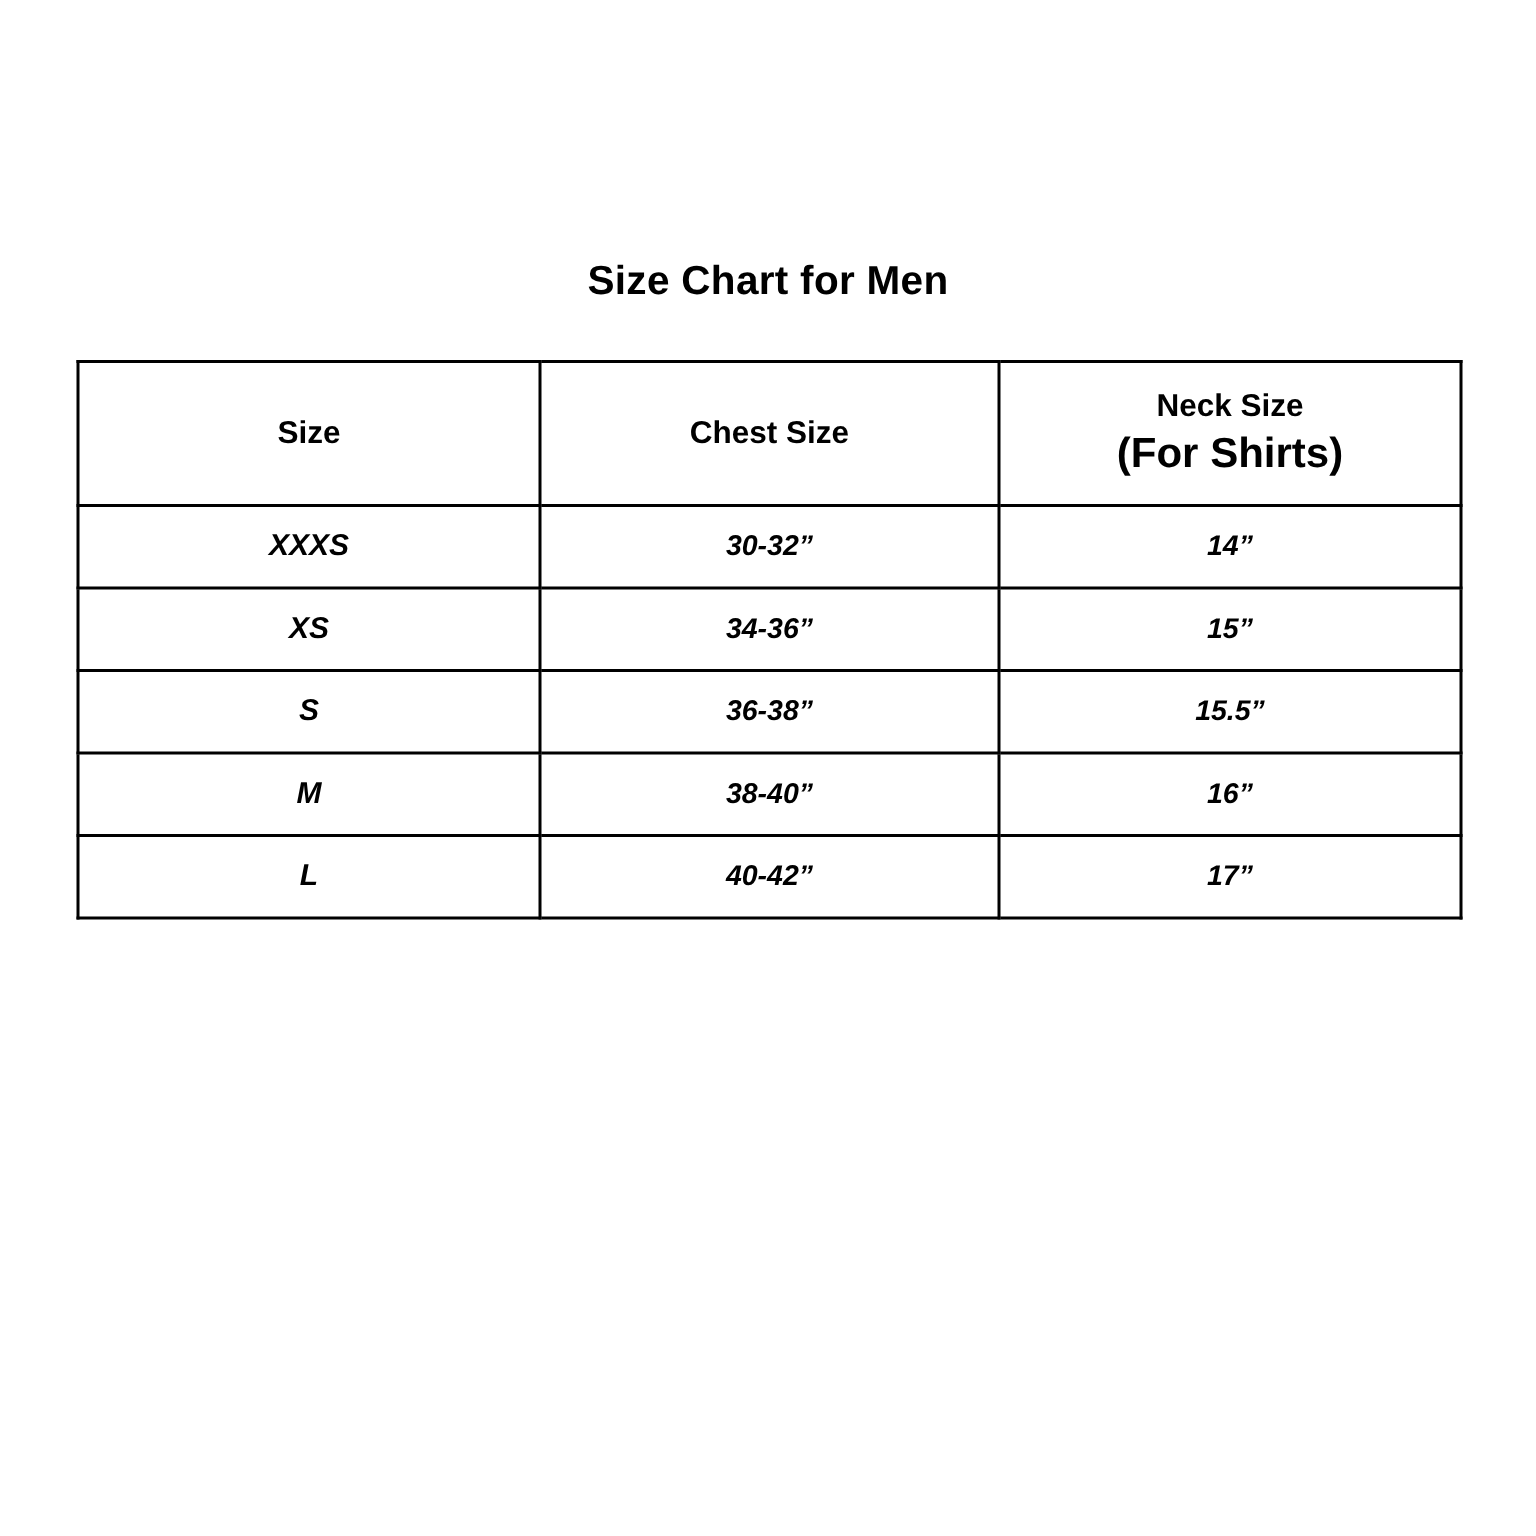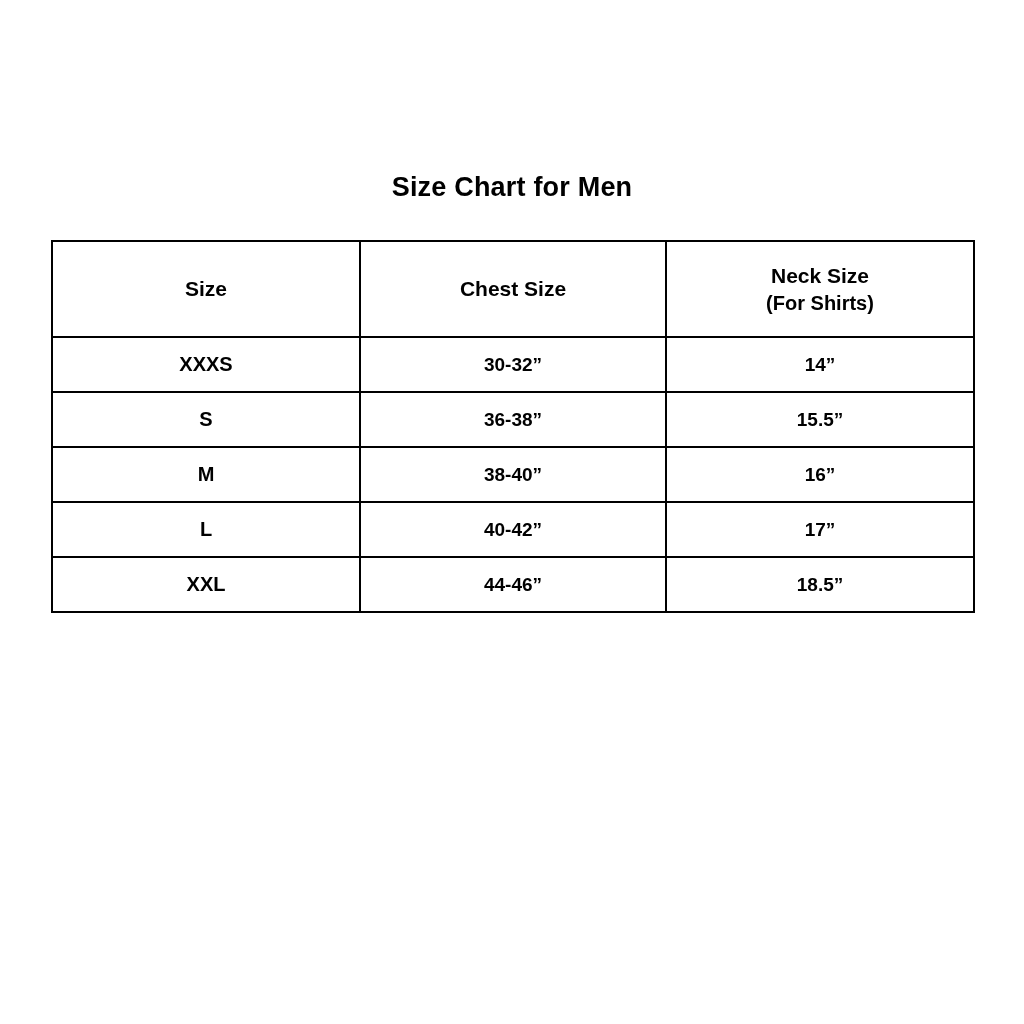--- a/index.html
+++ b/index.html
@@ -53,28 +53,29 @@
   }
   table.size-table thead th {
     height: 94px;
     font-size: 21px;
     line-height: 1.32;
     vertical-align: middle;
     padding: 0 6px;
   }
   table.size-table thead th .sub {
     display: block;
-    font-size: 20px;
+    font-size: 28px;
     font-weight: bold;
   }
   table.size-table tbody td {
     height: 53px;
     font-size: 19px;
     vertical-align: middle;
     padding: 0 6px;
+    font-style: italic;
   }
   table.size-table tbody td.size-cell {
     font-size: 20px;
   }
 </style>
 </head>
 <body>
 
 <div class="page">
 
@@ -101,36 +102,36 @@
           </th>
         </tr>
       </thead>
       <tbody>
         <tr>
           <td class="size-cell">XXXS</td>
           <td>30-32”</td>
           <td>14”</td>
         </tr>
         <tr>
+          <td class="size-cell">XS</td>
+          <td>34-36”</td>
+          <td>15”</td>
+        </tr>
+        <tr>
           <td class="size-cell">S</td>
           <td>36-38”</td>
           <td>15.5”</td>
         </tr>
         <tr>
           <td class="size-cell">M</td>
           <td>38-40”</td>
           <td>16”</td>
         </tr>
         <tr>
           <td class="size-cell">L</td>
           <td>40-42”</td>
           <td>17”</td>
         </tr>
-        <tr>
-          <td class="size-cell">XXL</td>
-          <td>44-46”</td>
-          <td>18.5”</td>
-        </tr>
       </tbody>
     </table>
   </div>
 
 </div>
 
 </body></html>

